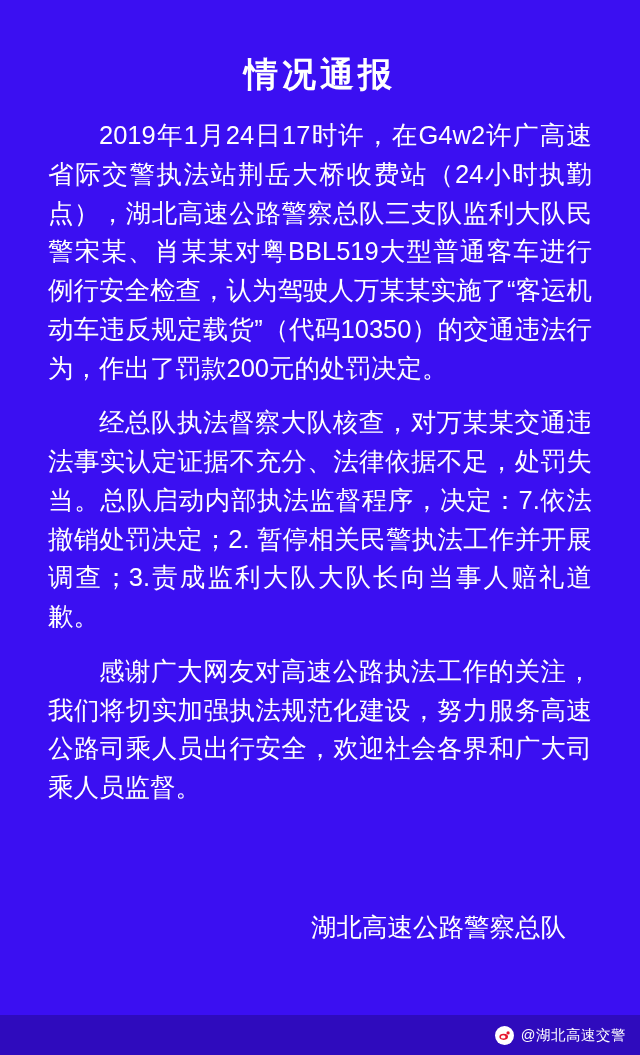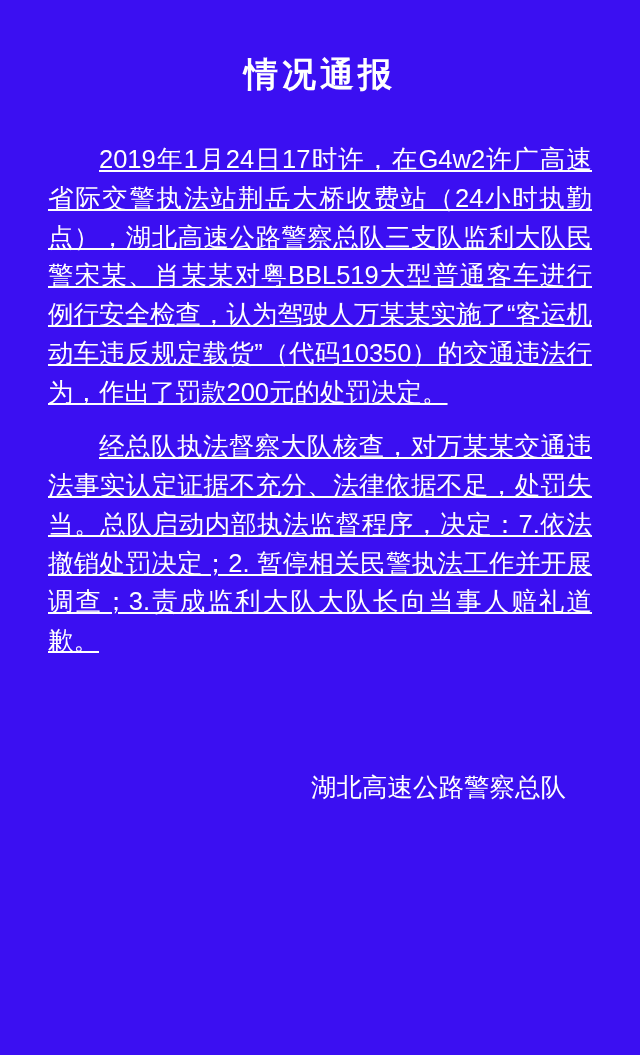--- a/index.html
+++ b/index.html
@@ -16,48 +16,46 @@
     position: relative;
   }
   .page {
     width: 640px;
     height: 1055px;
     box-sizing: border-box;
     background: #3b0ff2;
     position: relative;
     display: flex;
     flex-direction: column;
-    gap: 24px;
   }
   .doc-title {
     text-align: center;
     font-size: 34px;
     font-weight: bold;
     letter-spacing: 4px;
     margin-top: 52px;
     margin-bottom: 18px;
     color: #ffffff;
   }
   .body-area {
     padding: 0 48px 0 48px;
     flex: 0 0 auto;
-    text-decoration: underline;
   }
   .para {
     font-size: 25.5px;
     line-height: 1.52;
     text-indent: 2em;
     margin: 0 0 16px 0;
     text-align: justify;
     text-justify: inter-ideograph;
     letter-spacing: 0px;
     color: #ffffff;
   }
   .signature {
-    margin-top: 67px;
+    margin-top: 84px;
     padding-right: 74px;
     text-align: right;
     font-size: 25.5px;
     line-height: 1.6;
     color: #ffffff;
   }
   .sig-line {
     display: block;
   }
   .footer-bar {
@@ -97,22 +95,33 @@
 </head>
 <body>
 
 <div class="page">
 
   <div class="doc-title">情况通报</div>
 
   <div class="body-area">
     <p class="para">2019年1月24日17时许，在G4w2许广高速省际交警执法站荆岳大桥收费站（24小时执勤点），湖北高速公路警察总队三支队监利大队民警宋某、肖某某对粤BBL519大型普通客车进行例行安全检查，认为驾驶人万某某实施了“客运机动车违反规定载货”（代码10350）的交通违法行为，作出了罚款200元的处罚决定。</p>
     <p class="para">经总队执法督察大队核查，对万某某交通违法事实认定证据不充分、法律依据不足，处罚失当。总队启动内部执法监督程序，决定：7.依法撤销处罚决定；2. 暂停相关民警执法工作并开展调查；3.责成监利大队大队长向当事人赔礼道歉。</p>
+    <p class="para">感谢广大网友对高速公路执法工作的关注，我们将切实加强执法规范化建设，努力服务高速公路司乘人员出行安全，欢迎社会各界和广大司乘人员监督。</p>
   </div>
 
   <div class="signature">
     <span class="sig-line">湖北高速公路警察总队</span>
   </div>
 
   <div class="spacer"></div>
 
+  <div class="footer-bar">
+    <span class="weibo-icon">
+      <svg width="13" height="13" viewBox="0 0 24 24" aria-hidden="true">
+        <ellipse cx="10.5" cy="14.5" rx="8" ry="5.6" fill="#e6162d"></ellipse>
+        <ellipse cx="9.6" cy="14.6" rx="4.3" ry="3" fill="#ffffff"></ellipse>
+        <circle cx="18.6" cy="7.2" r="3" fill="#e6162d"></circle>
+      </svg>
+    </span>
+    <span class="footer-label">@湖北高速交警</span>
+  </div>
 
 </div>
 
 </body></html>

